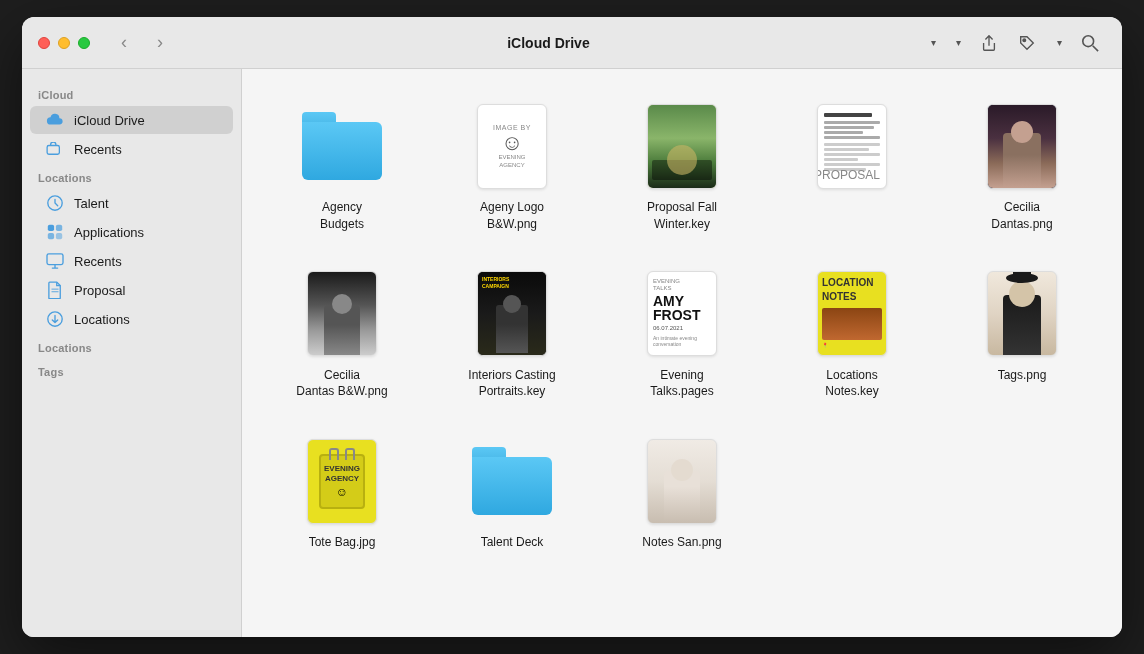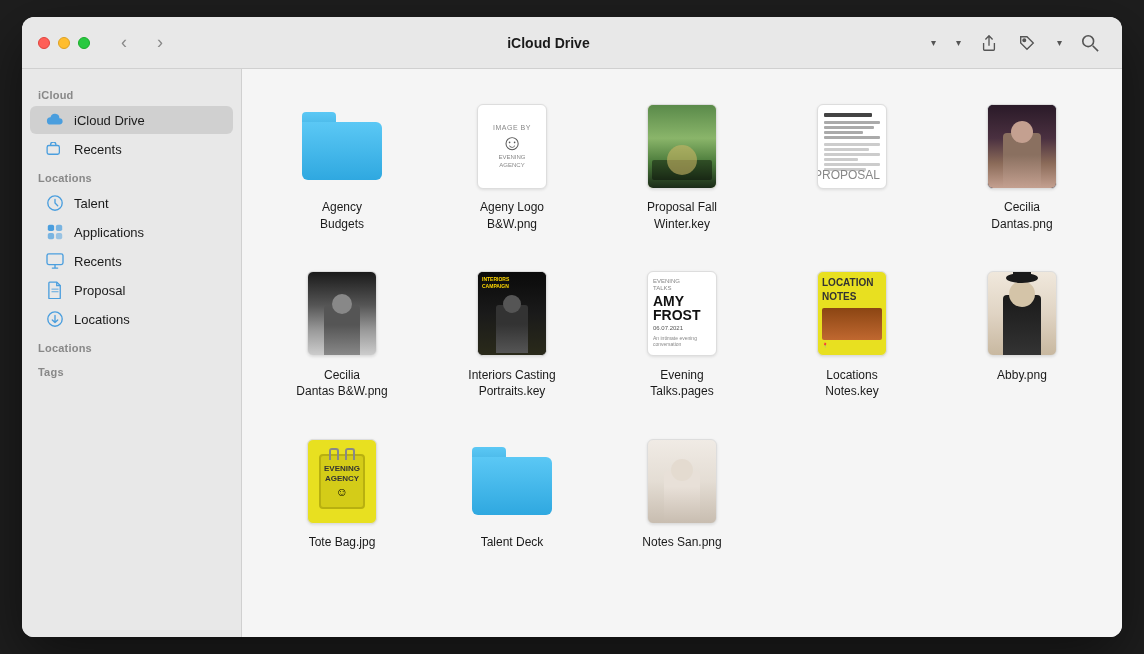--- a/index.html
+++ b/index.html
@@ -549,21 +549,21 @@
               <div style="width:100%;height:100%;display:flex;align-items:flex-end;justify-content:center;">
                 <div style="width:38px;height:60px;background:linear-gradient(180deg,#1a1a1a 0%,#333 100%);border-radius:4px 4px 0 0;position:relative;">
                   <div style="width:26px;height:26px;background:#d4c4a8;border-radius:50%;position:absolute;top:-14px;left:50%;transform:translateX(-50%);"></div>
 
                   <div style="width:32px;height:10px;background:#1a1a1a;border-radius:50%;position:absolute;top:-22px;left:50%;transform:translateX(-50%);"></div>
                   <div style="width:18px;height:14px;background:#1a1a1a;border-radius:3px 3px 0 0;position:absolute;top:-32px;left:50%;transform:translateX(-50%);"></div>
                 </div>
               </div>
             </div>
           </div>
-          <span class="file-name">Abby.png</span>
+          <span class="file-name">Tags.png</span>
         </div>
 
         <div class="file-item">
           <div class="file-thumb">
             <div class="img-preview totebag-preview" style="background:#e8e020;display:flex;align-items:center;justify-content:center;flex-direction:column;padding:6px;">
               <div style="width:46px;height:55px;background:#d4cc18;border-radius:4px;border:2px solid #b8b010;display:flex;align-items:center;justify-content:center;position:relative;">
                 <div style="position:absolute;top:-8px;left:8px;width:10px;height:12px;border:2px solid #888;border-bottom:none;border-radius:3px 3px 0 0;"></div>
                 <div style="position:absolute;top:-8px;right:8px;width:10px;height:12px;border:2px solid #888;border-bottom:none;border-radius:3px 3px 0 0;"></div>
                 <div style="text-align:center;">
                   <div style="font-size:8px;font-weight:bold;color:#333;line-height:1.3;">EVENING<br>AGENCY</div>

